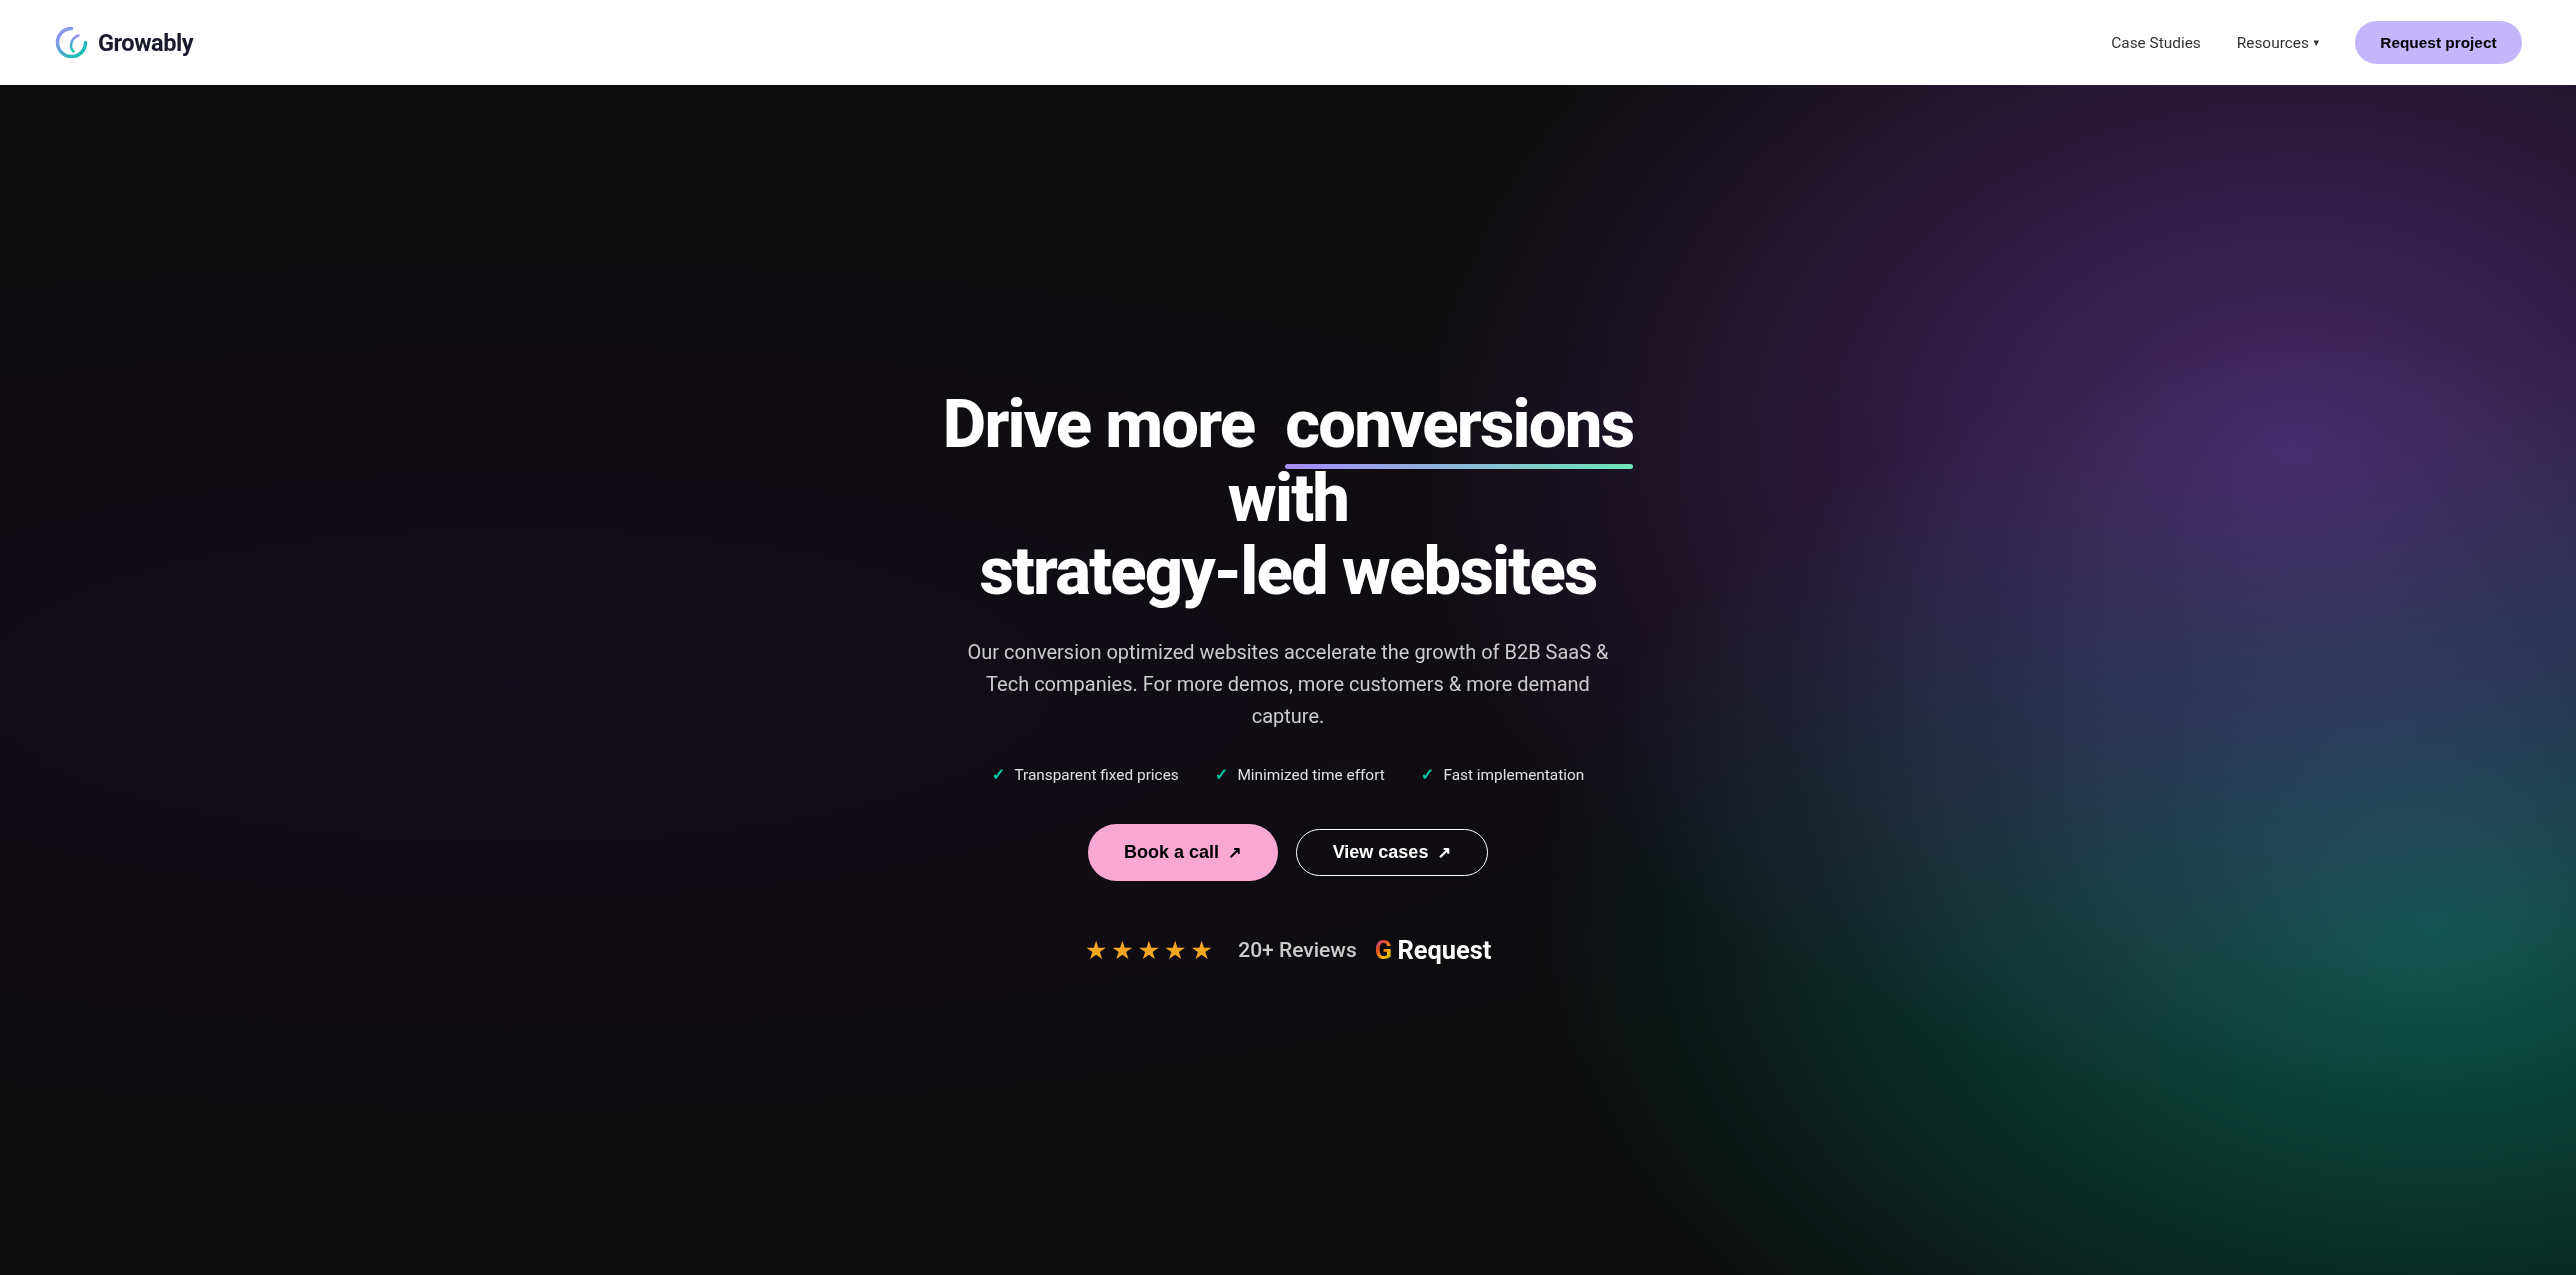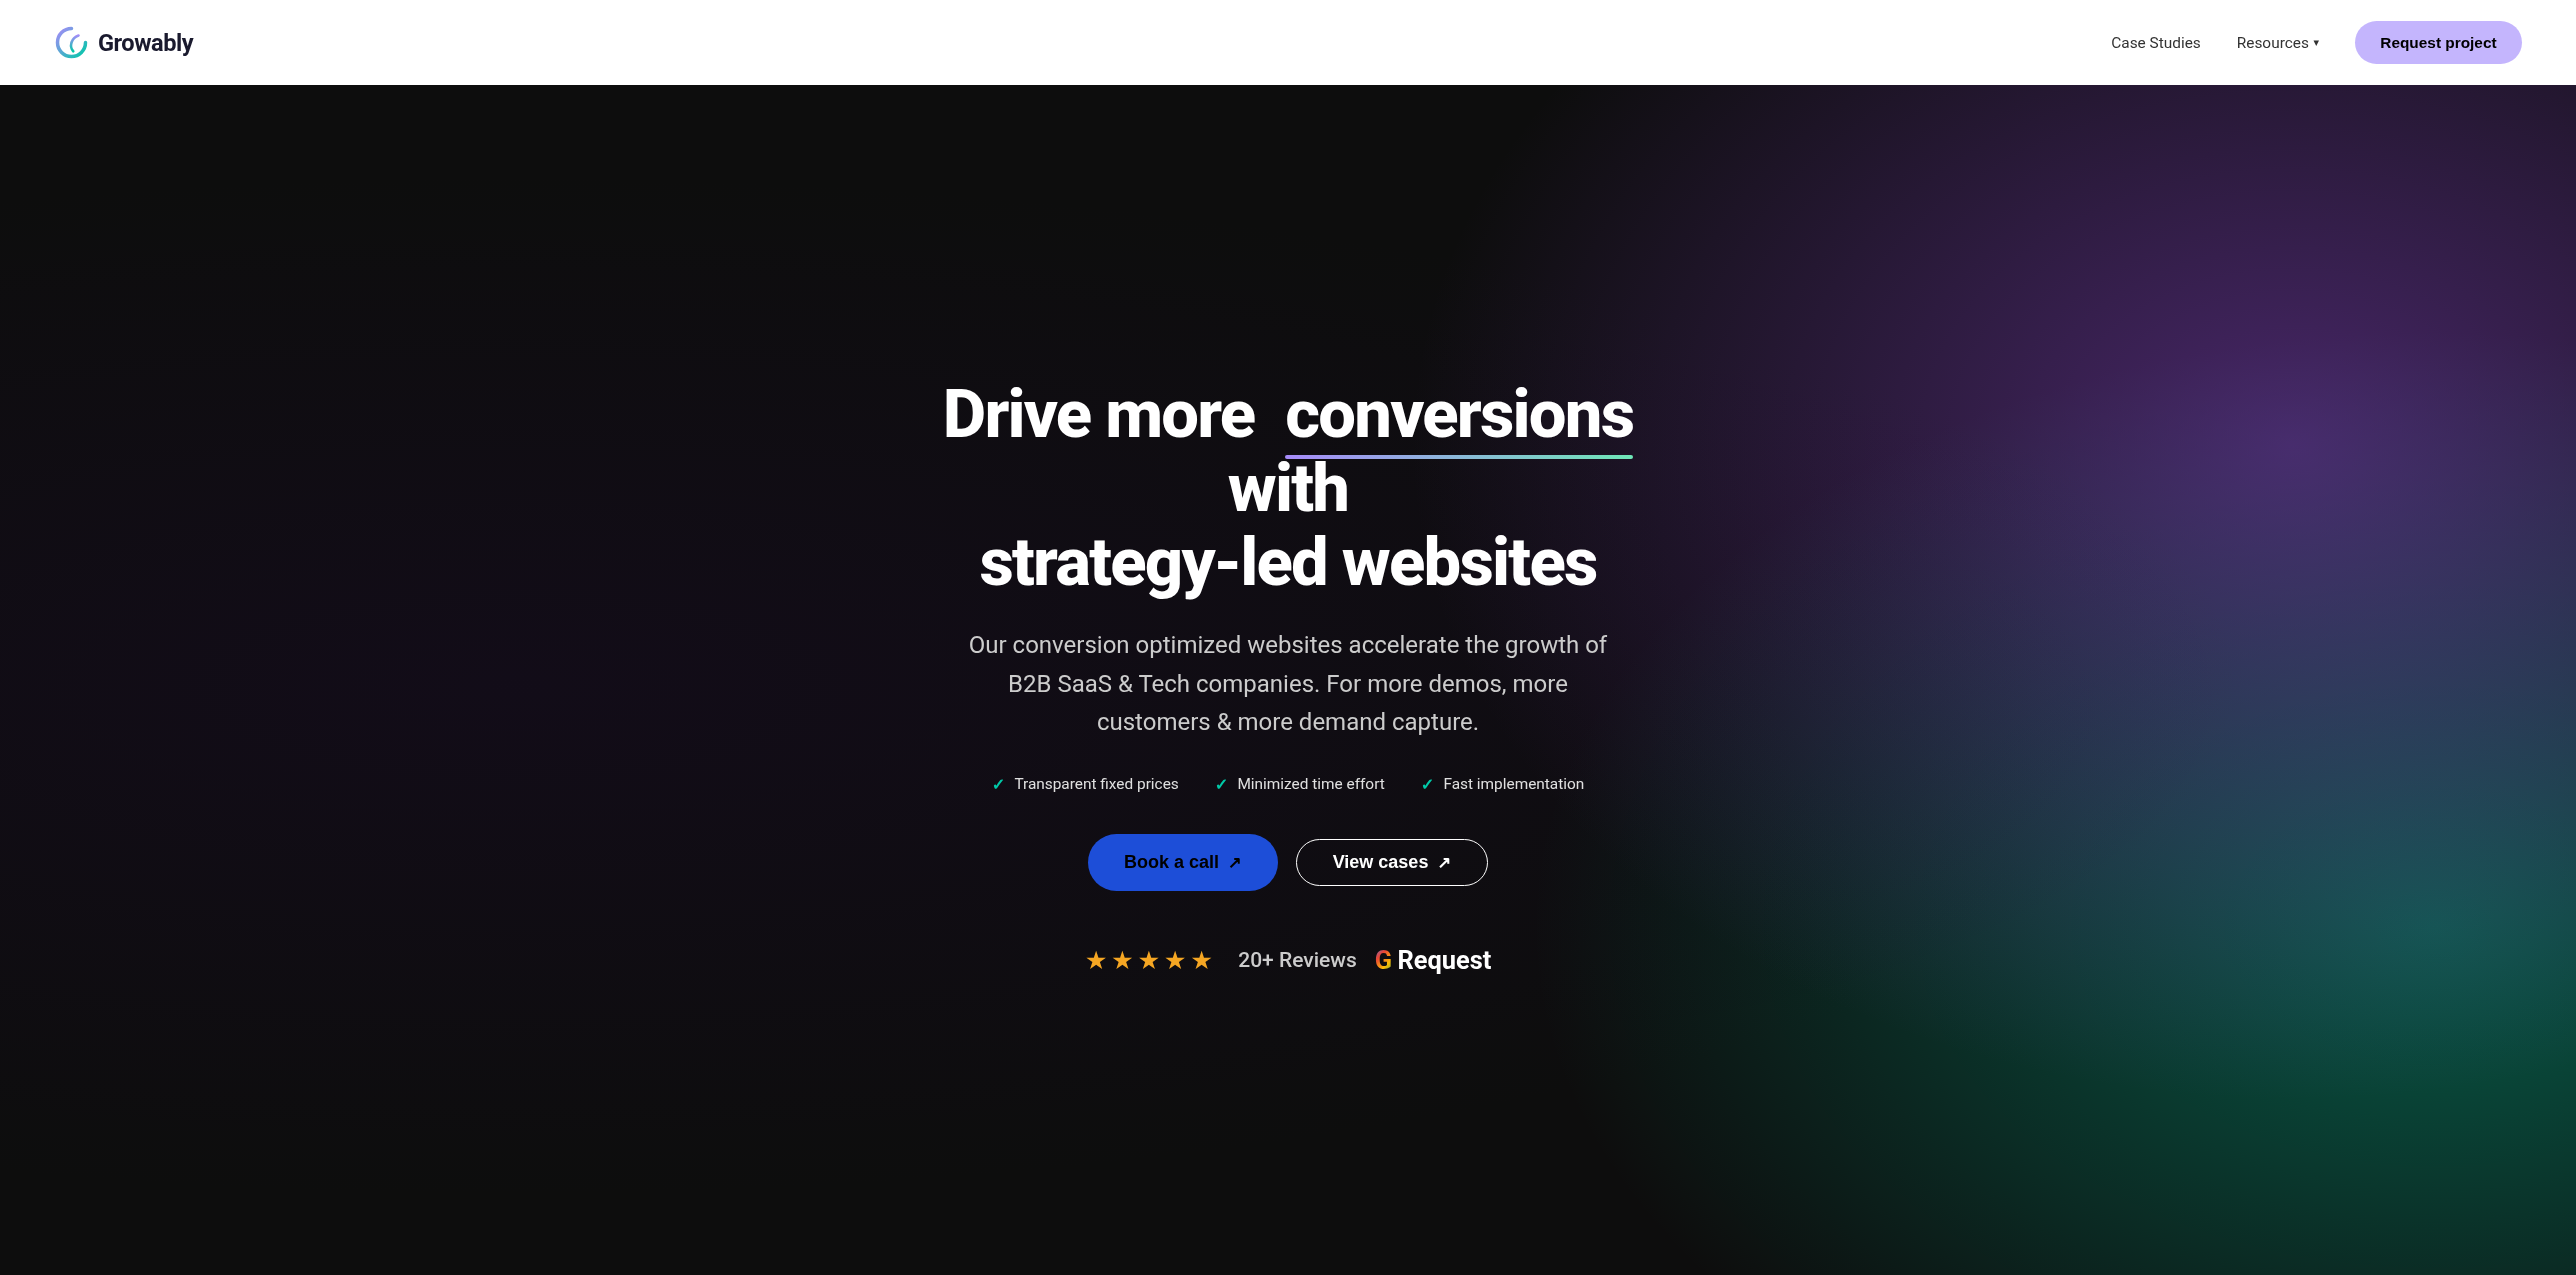--- a/index.html
+++ b/index.html
@@ -140,21 +140,21 @@
       position: absolute;
       bottom: -7.3px;
       left: 0;
       width: 100%;
       height: 4.5px;
       background: linear-gradient(90deg, #a78bfa, #6ee7b7);
       border-radius: 2.7px;
     }
 
     .hero-subtitle {
-      font-size: 24px;
+      font-size: 20px;
       color: #cccccc;
       line-height: 1.6;
       max-width: 654px;
       margin: 0 auto 33px;
       font-weight: 400;
     }
 
     .features-row {
       display: flex;
       align-items: center;
@@ -182,21 +182,21 @@
     .cta-row {
       display: flex;
       align-items: center;
       justify-content: center;
       gap: 18px;
       margin-bottom: 54px;
       flex-wrap: wrap;
     }
 
     .book-call-btn {
-      background: #1d4ed8;
+      background: #f9a8d4;
       color: #000;
       border: none;
       border-radius: 45px;
       padding: 18px 36px;
       font-size: 18px;
       font-weight: 700;
       cursor: pointer;
       display: flex;
       align-items: center;
       gap: 9px;

